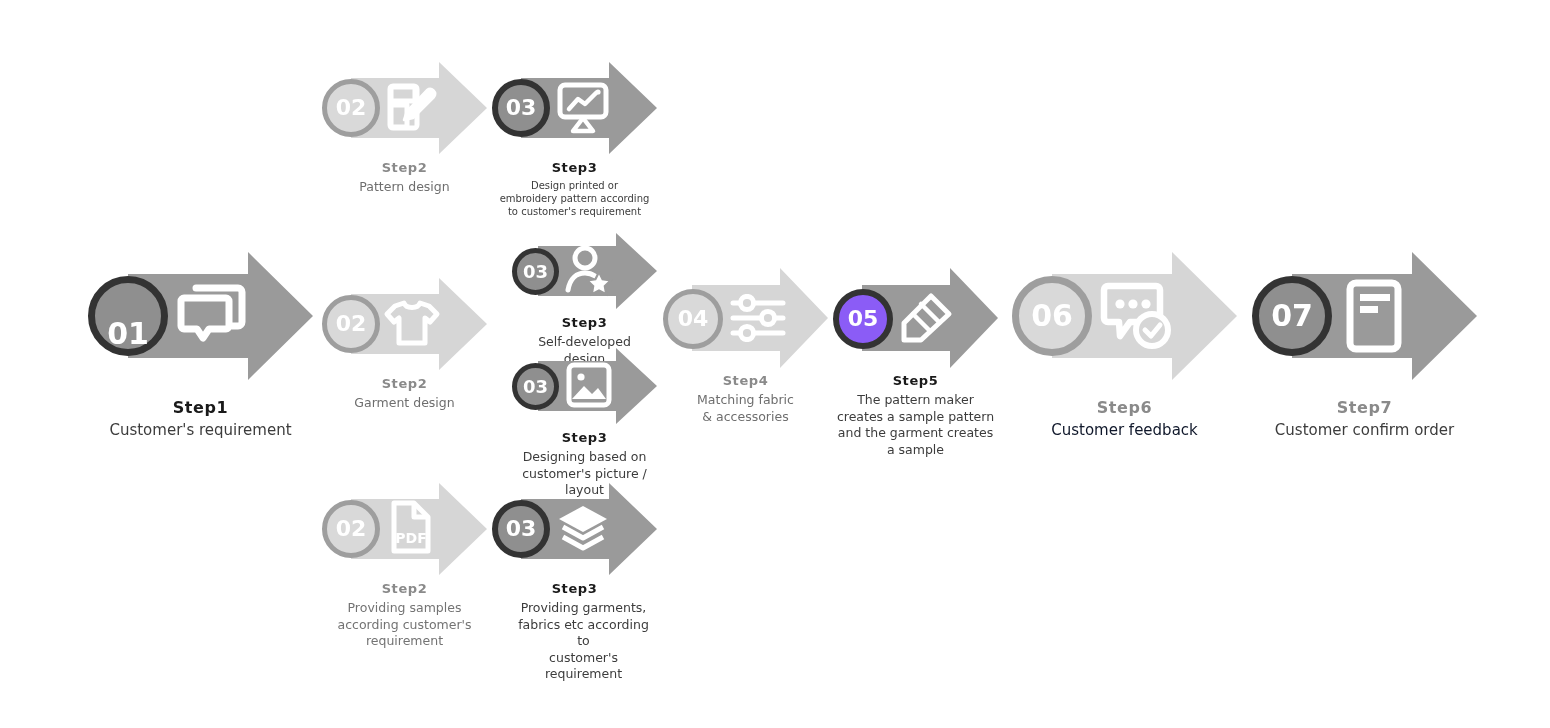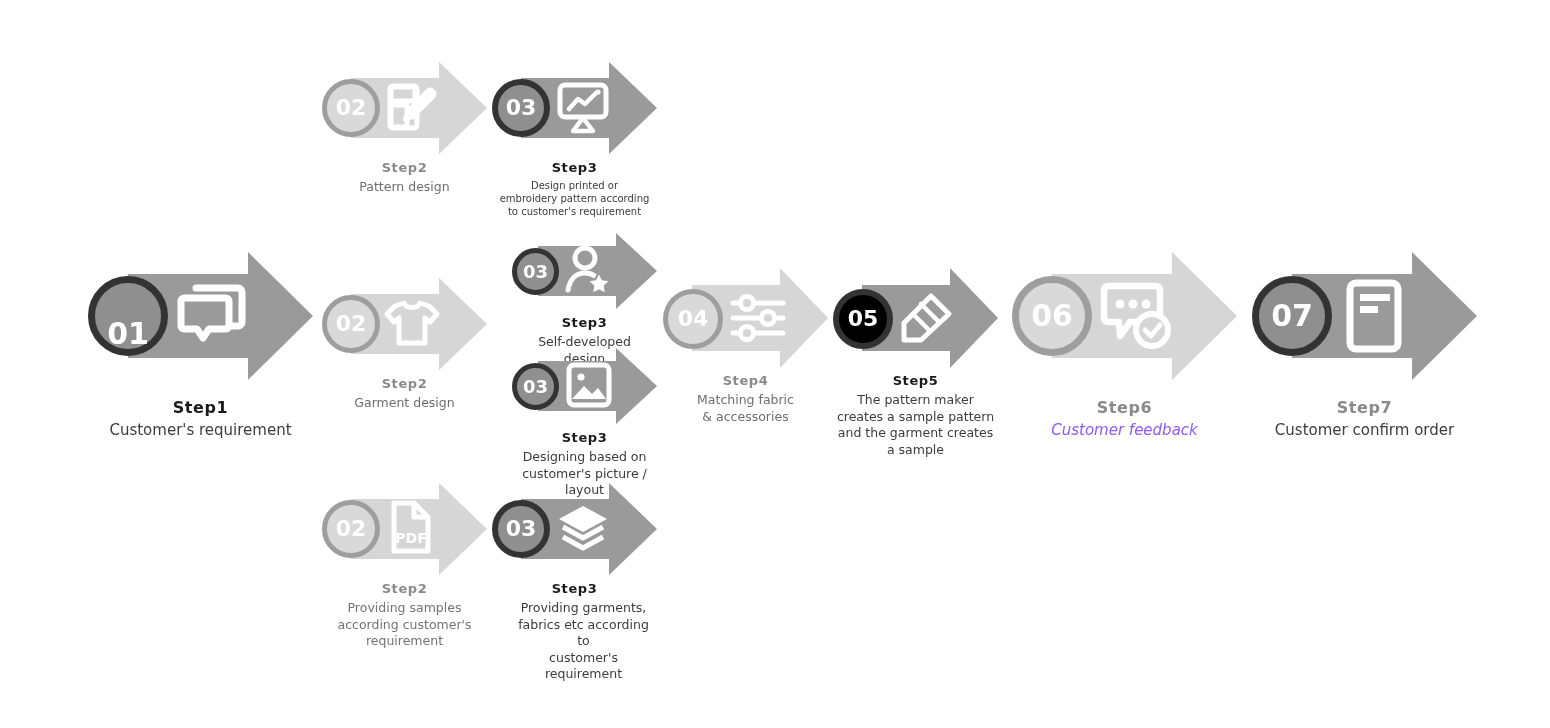--- a/index.html
+++ b/index.html
@@ -278,21 +278,21 @@
       <p class="step-desc" style="font-size:12.5px;color:#6e6e6e;">Matching fabric
 &amp; accessories</p>
     </div>
   </div>
 
   <div class="step" style="left:833px; top:268px; width:165px;">
     <div class="arrow-wrap" style="width:165px;height:100px;">
       <svg class="arrow-svg" width="165" height="100" viewBox="0 0 165 100">
         <path d="M29 17 H117 V0 L165 50 L117 100 V83 H29 Z" fill="#9a9a9a"></path>
       </svg>
-      <div class="badge" style="left:0px; top:21px; width:60px; height:60px; border:6px solid #333333; background:#000000; font-size:22px;">
+      <div class="badge" style="left:0px; top:21px; width:60px; height:60px; border:6px solid #333333; background:#8b5cf6; font-size:22px;">
         <span>05</span>
       </div>
       <div class="icon-holder" style="left:66px; top:24px; width:54px; height:52px;">
         <svg width="54" height="52" viewBox="0 0 54 52">
           <path d="M32 4 L50 22 L22 48 L5 48 L5 31 Z" fill="none" stroke="#ffffff" stroke-width="5" stroke-linejoin="round"></path>
           <line x1="22" y1="12" x2="40" y2="30" stroke="#ffffff" stroke-width="4.5" stroke-linecap="round"></line>
           <line x1="14" y1="22" x2="31" y2="39" stroke="#ffffff" stroke-width="4.5" stroke-linecap="round"></line>
         </svg>
       </div>
     </div>
@@ -319,21 +319,21 @@
           <circle cx="20" cy="24" r="4.6" fill="#ffffff"></circle>
           <circle cx="33" cy="24" r="4.6" fill="#ffffff"></circle>
           <circle cx="46" cy="24" r="4.6" fill="#ffffff"></circle>
           <circle cx="52" cy="50" r="16" fill="#d6d6d6" stroke="#ffffff" stroke-width="6"></circle>
           <path d="M45 50 L51 56 L60 45" fill="none" stroke="#ffffff" stroke-width="5" stroke-linecap="round" stroke-linejoin="round"></path>
         </svg>
       </div>
     </div>
     <div class="labels" style="top:146px;">
       <p class="step-title" style="font-size:16px;color:#8a8a8a;">Step6</p>
-      <p class="step-desc" style="font-size:15px;color:#8b5cf6;font-style:italic;">Customer feedback</p>
+      <p class="step-desc" style="font-size:15px;color:#0f172a;">Customer feedback</p>
     </div>
   </div>
 
   <div class="step" style="left:1252px; top:252px; width:225px;">
     <div class="arrow-wrap" style="width:225px;height:128px;">
       <svg class="arrow-svg" width="225" height="128" viewBox="0 0 225 128">
         <path d="M40 22 H160 V0 L225 64 L160 128 V106 H40 Z" fill="#9a9a9a"></path>
       </svg>
       <div class="badge" style="left:0px; top:24px; width:80px; height:80px; border:7px solid #333333; background:#8f8f8f; font-size:30px;">
         <span>07</span>

